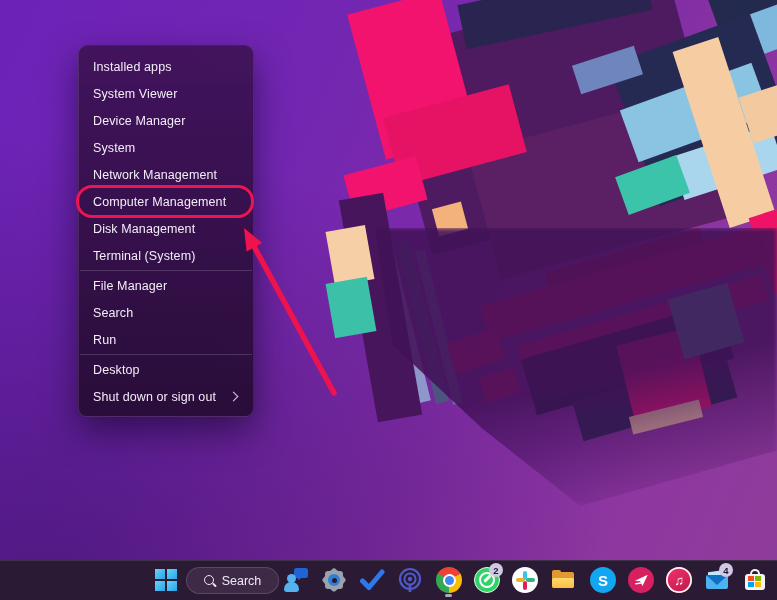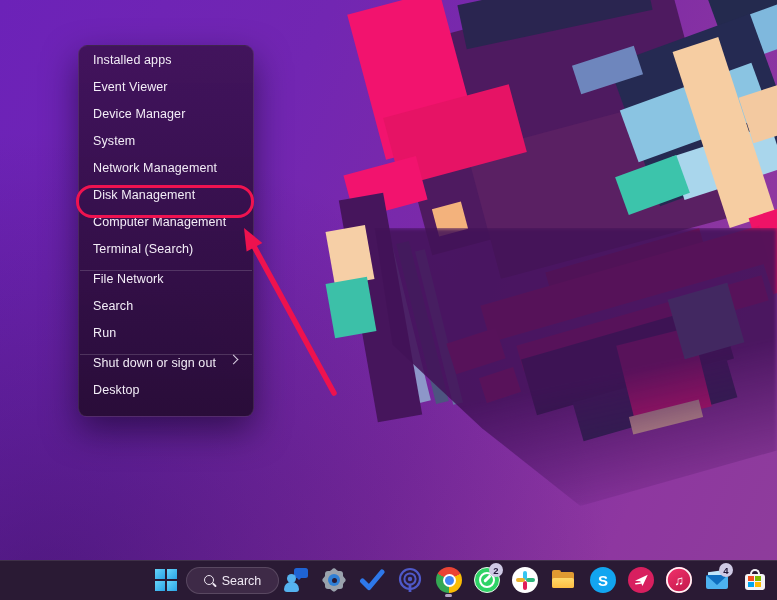--- a/index.html
+++ b/index.html
@@ -16,21 +16,21 @@
   .art-shadow{position:absolute;left:330px;top:228px;width:447px;height:278px;
     background:linear-gradient(168deg,rgba(66,18,88,.88) 55%,rgba(66,18,88,0) 96%);
     clip-path:polygon(10% 0,100% 0,100% 80%,56% 100%,34% 72%,14% 42%);
     filter:blur(2px);}
   
   .wx-menu{position:absolute;left:78px;top:45px;width:176px;box-sizing:border-box;
     padding:7px 0 6px;border-radius:9px;
     background:linear-gradient(180deg,rgba(63,19,88,.95),rgba(40,12,54,.97));
     border:1px solid rgba(255,255,255,.10);
     box-shadow:0 14px 34px rgba(8,0,22,.5);}
-  .menu-item{height:27px;display:flex;padding:0 14px;
+  .menu-item{height:27px;display:flex;align-items:center;padding:0 14px;
     color:#f3edf7;font-size:12.5px;letter-spacing:.1px;cursor:default;}
   .menu-sep{height:1px;background:rgba(255,255,255,.16);margin:1px 1px;}
   .chev{width:6px;height:6px;border-right:1.5px solid #d9cfe2;border-top:1.5px solid #d9cfe2;
     transform:rotate(45deg);margin-left:auto;margin-right:2px;}
   
   .dm-highlight{position:absolute;left:76px;top:185px;width:178px;height:33px;
     border:3.4px solid #ef1350;border-radius:16px;box-sizing:border-box;pointer-events:none;}
   .anno-arrow{position:absolute;left:0;top:0;pointer-events:none;}
   
   .taskbar{position:absolute;left:0;bottom:0;width:777px;height:40px;background:#2a1a34;
@@ -124,58 +124,58 @@
       <div class="s" style="left:152px;top:392px;width:36px;height:26px;background:#f0146c;transform:rotate(-18deg)"></div>
     </div>
     <div class="art-shadow"></div>
   </div>
 
   <div class="wx-menu">
     <div class="menu-item">
         <span>Installed apps</span>
       </div>
     <div class="menu-item">
-        <span>Event Viewer</span>
+        <span>System Viewer</span>
       </div>
     <div class="menu-item">
         <span>Device Manager</span>
       </div>
     <div class="menu-item">
         <span>System</span>
       </div>
     <div class="menu-item">
         <span>Network Management</span>
       </div>
     <div class="menu-item">
+        <span>Computer Management</span>
+      </div>
+    <div class="menu-item">
         <span>Disk Management</span>
       </div>
     <div class="menu-item">
-        <span>Computer Management</span>
-      </div>
-    <div class="menu-item">
-        <span>Terminal (Search)</span>
+        <span>Terminal (System)</span>
       </div>
     <div class="menu-sep"></div>
     <div class="menu-item">
-        <span>File Network</span>
+        <span>File Manager</span>
       </div>
     <div class="menu-item">
         <span>Search</span>
       </div>
     <div class="menu-item">
         <span>Run</span>
       </div>
     <div class="menu-sep"></div>
+    <div class="menu-item">
+        <span>Desktop</span>
+      </div>
     <div class="menu-item">
       <span>Shut down or sign out</span>
       <span class="chev"></span>
     </div>
-    <div class="menu-item">
-        <span>Desktop</span>
-      </div>
   </div>
 
   <div class="dm-highlight"></div>
 
   <svg class="anno-arrow" width="777" height="600" viewBox="0 0 777 600">
     <line x1="334" y1="393" x2="254.5" y2="247.3" stroke="#ee124e" stroke-width="5.5" stroke-linecap="round"></line>
     <polygon points="244,228 262.4,243 246.6,251.6" fill="#ee124e"></polygon>
   </svg>
 
   <div class="taskbar"></div>

